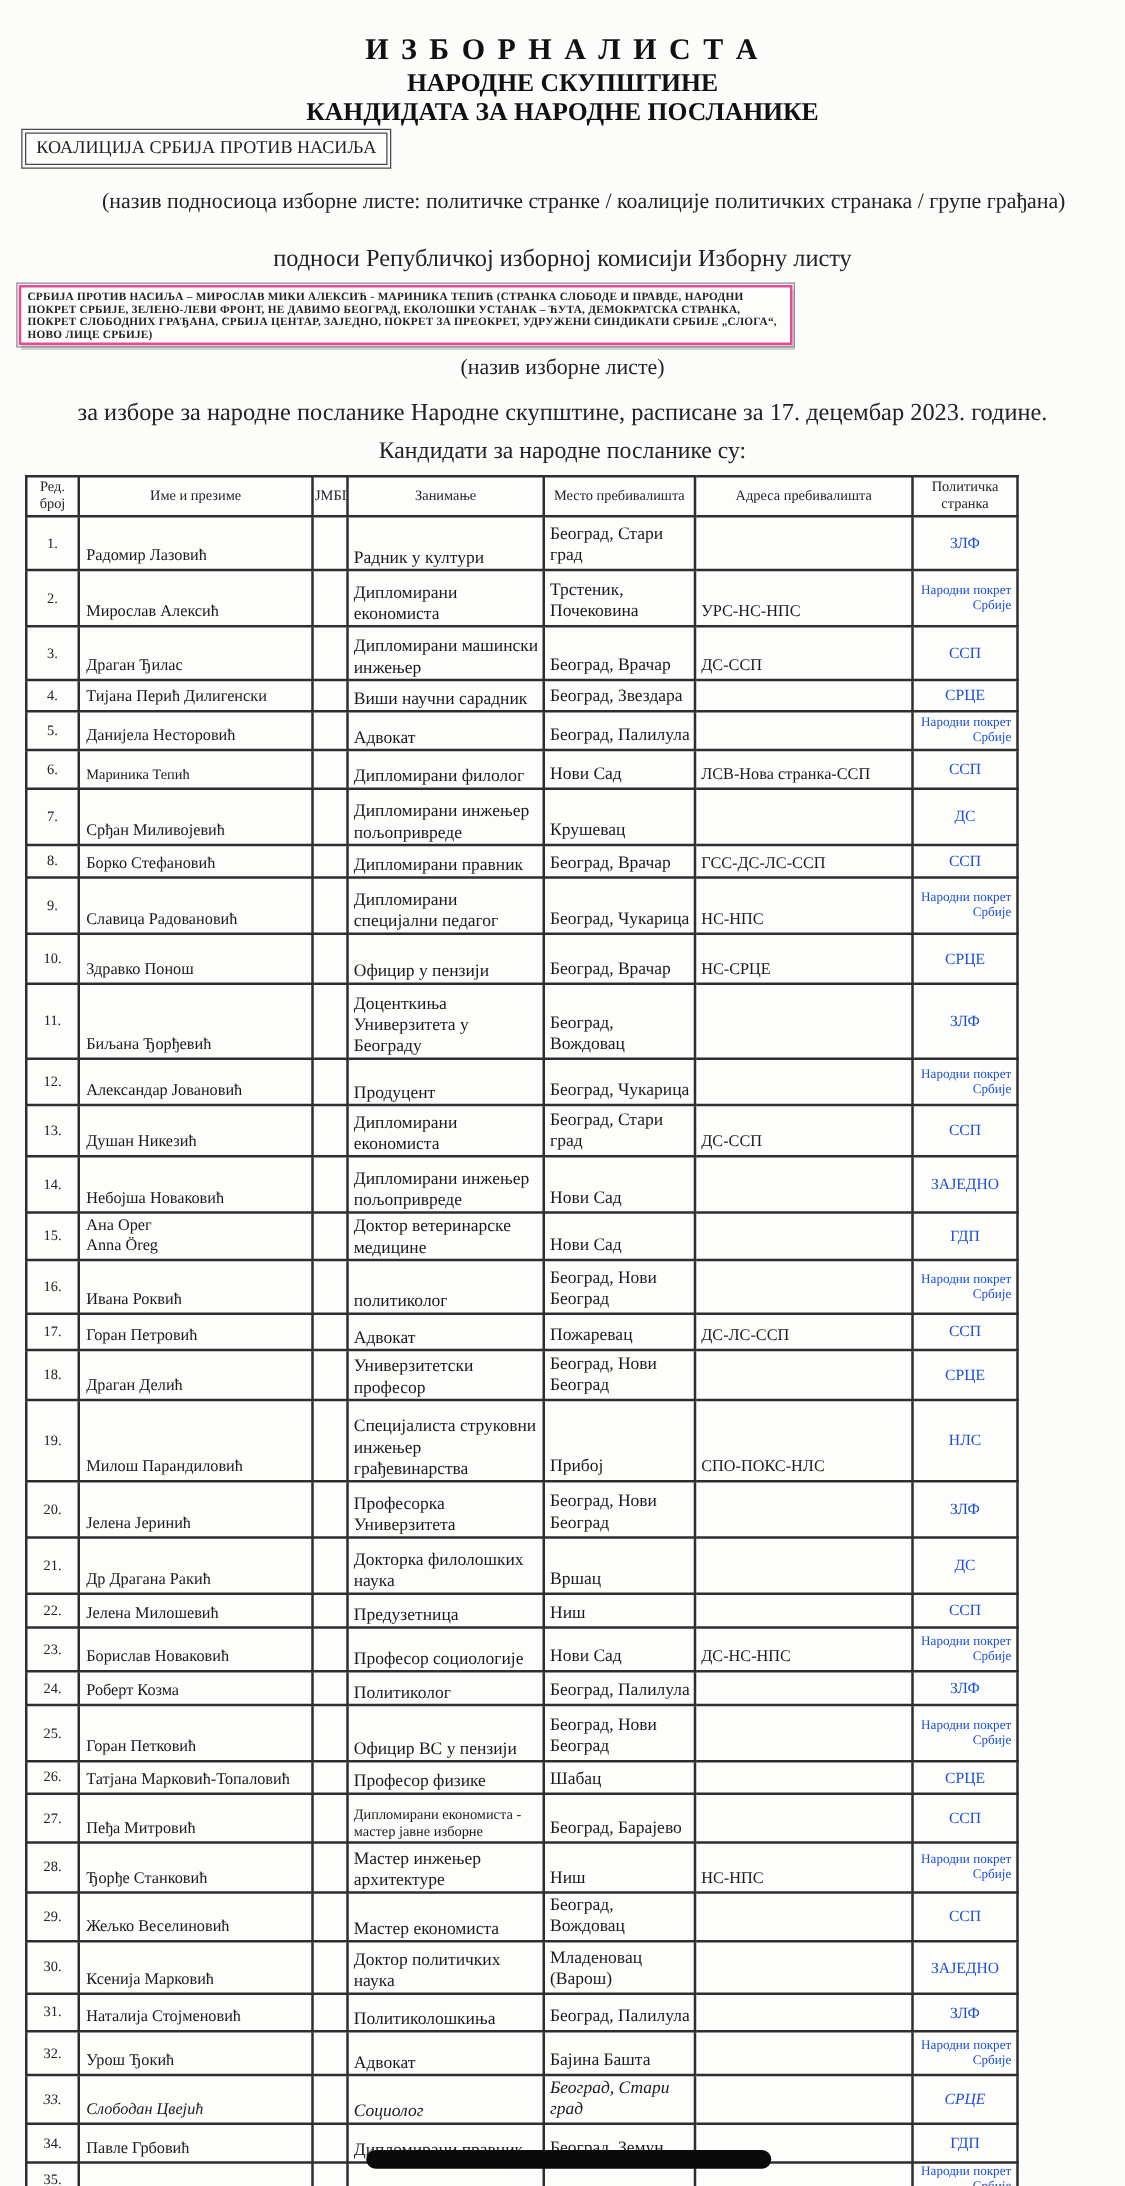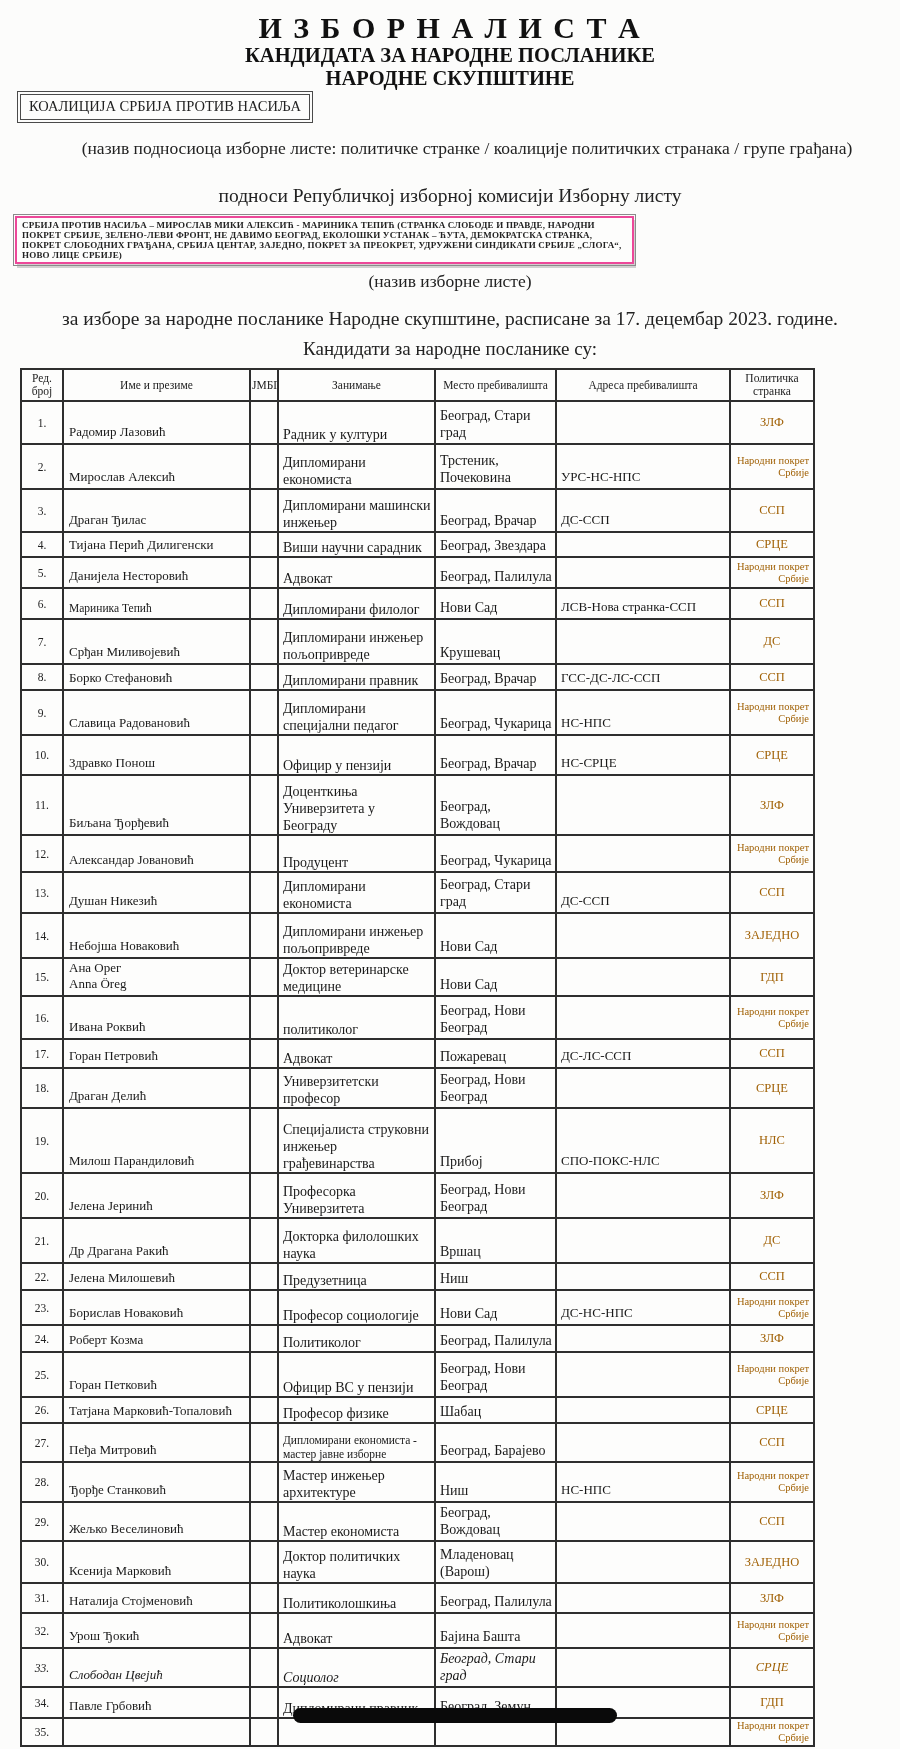--- a/index.html
+++ b/index.html
@@ -3,21 +3,21 @@
 <meta charset="utf-8">
 <style>
   html,body{margin:0;padding:0;}
   body{
     width:900px;height:1749px;overflow:hidden;position:relative;
     background:#fcfcfb;color:#1b1b1b;
     font-family:"Liberation Serif", serif;
     -webkit-font-smoothing:antialiased;
   }
   .page{position:relative;width:900px;height:1749px;}
-  .title{margin-top:12px;text-align:center;font-weight:bold;font-size:30px;line-height:32px;letter-spacing:2px;color:#111;}
+  .title{margin-top:24px;text-align:center;font-weight:bold;font-size:24px;line-height:32px;letter-spacing:2px;color:#111;}
   .sub{text-align:center;font-weight:bold;font-size:20.5px;line-height:23px;color:#111;}
   .box1row{margin:4px 0 16px 20px;}
   .box1{
     display:inline-block;border:1px solid #4a4a4a;outline:1px solid #4a4a4a;outline-offset:2px;
     padding:3px 8px 4px 8px;font-size:14.5px;line-height:17px;color:#222;background:#fdfdfc;
   }
   .caption{margin-top:11px;padding:0 40px;text-align:center;font-size:17.5px;line-height:24px;color:#222;margin-left:34px;}
   .submits{margin-top:24px;text-align:center;font-size:19.5px;line-height:24px;color:#222;}
   .box2{
     margin:8px 0 0 15px;width:605px;
@@ -40,37 +40,37 @@
   table.clist th{
     font-weight:normal;font-size:11.5px;line-height:13px;text-align:center;vertical-align:middle;
     padding:2px 1px;color:#222;height:30px;box-sizing:border-box;
   }
   td.c-n{vertical-align:middle;text-align:center;font-size:11.5px;padding:1px 2px;color:#222;}
   td.c-name{vertical-align:bottom;font-size:13px;line-height:16px;padding:1px 2px 3px 5px;white-space:pre-line;color:#1a1a1a;}
   td.c-jmbg{vertical-align:bottom;font-size:12px;padding:1px 2px;}
   td.c-occ{vertical-align:bottom;font-size:14px;line-height:17px;padding:1px 2px 0 4px;color:#1a1a1a;}
   td.c-place{vertical-align:bottom;font-size:14px;line-height:17px;padding:1px 2px 2px 4px;color:#1a1a1a;}
   td.c-addr{vertical-align:bottom;font-size:13px;line-height:16px;padding:1px 2px 3px 4px;color:#1a1a1a;}
-  td.c-party{vertical-align:middle;text-align:center;font-size:12.5px;line-height:15px;padding:1px 2px;color:#a16207;}
+  td.c-party{vertical-align:middle;text-align:center;font-size:12.5px;line-height:15px;padding:1px 2px;color:#1d4ed8;}
   td.c-party.party-sm{font-size:10.5px;line-height:12px;text-align:right;padding-right:4px;}
   tr.name-sm td.c-name{font-size:11.5px;line-height:14px;}
   tr.occ-sm td.c-occ{font-size:11.5px;line-height:14px;}
 
   #redact{
     position:absolute;left:293px;top:1724px;width:324px;height:15px;
     background:#0a0a0a;border-radius:8px;
   }
 </style>
 </head>
 <body>
 
 <div class="page">
   <div class="title">И З Б О Р Н А   Л И С Т А</div>
+  <div class="sub">НАРОДНЕ СКУПШТИНЕ</div>
   <div class="sub">КАНДИДАТА ЗА НАРОДНЕ ПОСЛАНИКЕ</div>
-  <div class="sub">НАРОДНЕ СКУПШТИНЕ</div>
 
   <div class="box1row">
     <span class="box1">КОАЛИЦИЈА СРБИЈА ПРОТИВ НАСИЉА</span>
   </div>
 
   <div class="caption">(назив подносиоца изборне листе: политичке странке / коалиције политичких странака / групе грађана)</div>
   <div class="submits">подноси Републичкој изборној комисији Изборну листу</div>
   <div class="box2">СРБИЈА ПРОТИВ НАСИЉА – МИРОСЛАВ МИКИ АЛЕКСИЋ - МАРИНИКА ТЕПИЋ (СТРАНКА СЛОБОДЕ И ПРАВДЕ, НАРОДНИ ПОКРЕТ СРБИЈЕ, ЗЕЛЕНО-ЛЕВИ ФРОНТ, НЕ ДАВИМО БЕОГРАД, ЕКОЛОШКИ УСТАНАК – ЋУТА, ДЕМОКРАТСКА СТРАНКА, ПОКРЕТ СЛОБОДНИХ ГРАЂАНА, СРБИЈА ЦЕНТАР, ЗАЈЕДНО, ПОКРЕТ ЗА ПРЕОКРЕТ, УДРУЖЕНИ СИНДИКАТИ СРБИЈЕ „СЛОГА“, НОВО ЛИЦЕ СРБИЈЕ)</div>
   <div class="caption2">(назив изборне листе)</div>
   <div class="election">за изборе за народне посланике Народне скупштине, расписане за 17. децембар 2023. године.</div>

